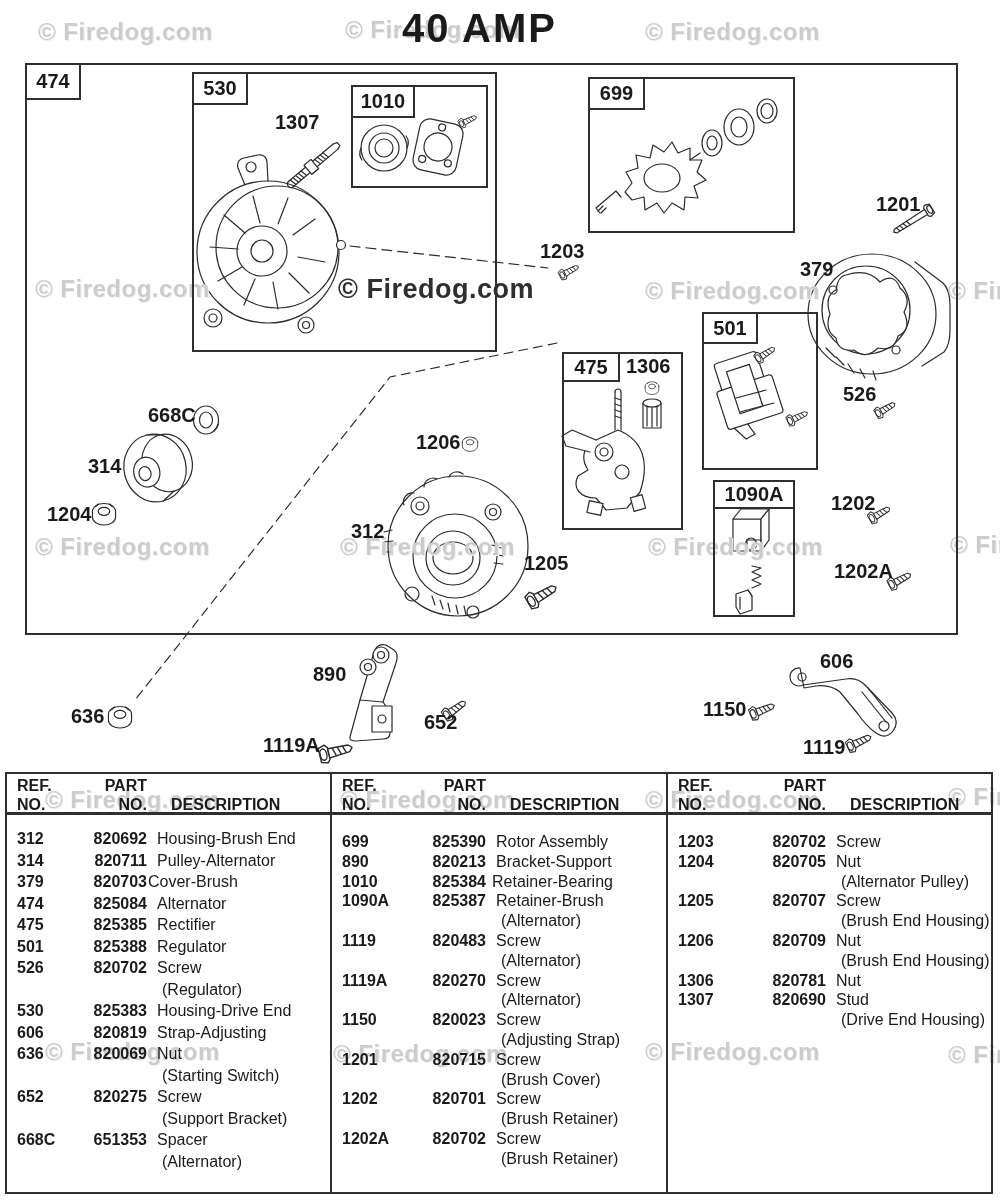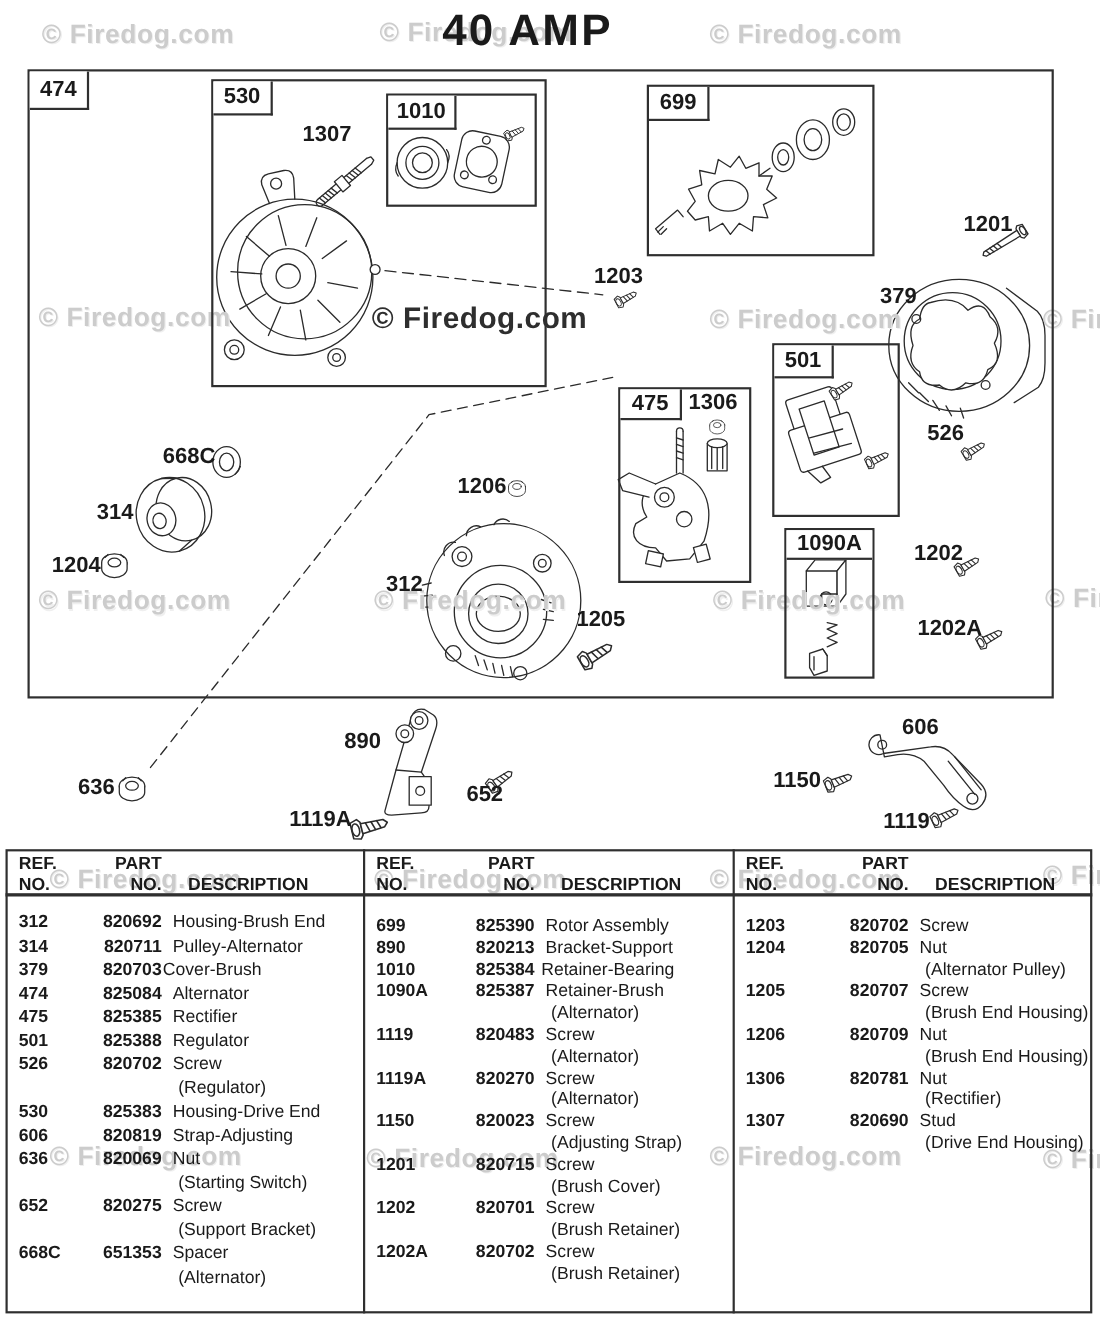--- a/index.html
+++ b/index.html
@@ -555,25 +555,20 @@
             <div class="cref" style="width: 66px;"></div>
             <div class="cpart" style="width: 82px;"></div>
             <div class="cdesc" style="margin-left: 15px;">(Brush End Housing)</div>
           </div>
           <div class="tline" style="height: 19.8px; line-height: 19.8px;">
             <div class="cref" style="width: 66px;">1306</div>
             <div class="cpart" style="width: 82px;">820781</div>
             <div class="cdesc" style="margin-left: 10px;">Nut</div>
           </div>
           <div class="tline" style="height: 19.8px; line-height: 19.8px;">
-            <div class="cref" style="width: 66px;"></div>
-            <div class="cpart" style="width: 82px;"></div>
-            <div class="cdesc" style="margin-left: 15px;">(Rectifier)</div>
-          </div>
-          <div class="tline" style="height: 19.8px; line-height: 19.8px;">
             <div class="cref" style="width: 66px;">1307</div>
             <div class="cpart" style="width: 82px;">820690</div>
             <div class="cdesc" style="margin-left: 10px;">Stud</div>
           </div>
           <div class="tline" style="height: 19.8px; line-height: 19.8px;">
             <div class="cref" style="width: 66px;"></div>
             <div class="cpart" style="width: 82px;"></div>
             <div class="cdesc" style="margin-left: 15px;">(Drive End Housing)</div>
           </div>
         </div>

